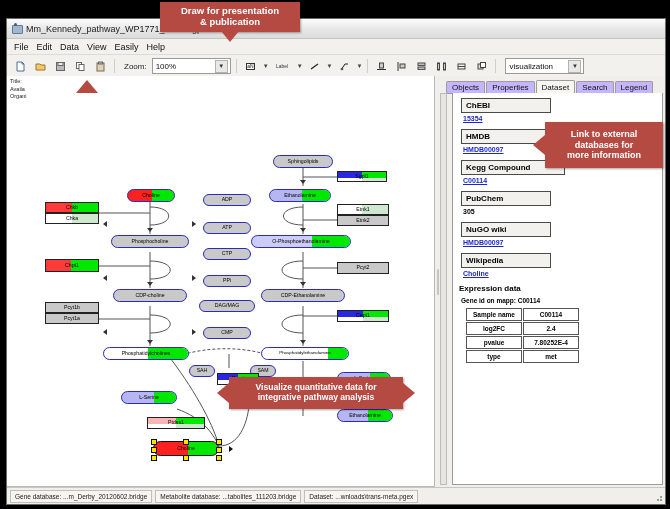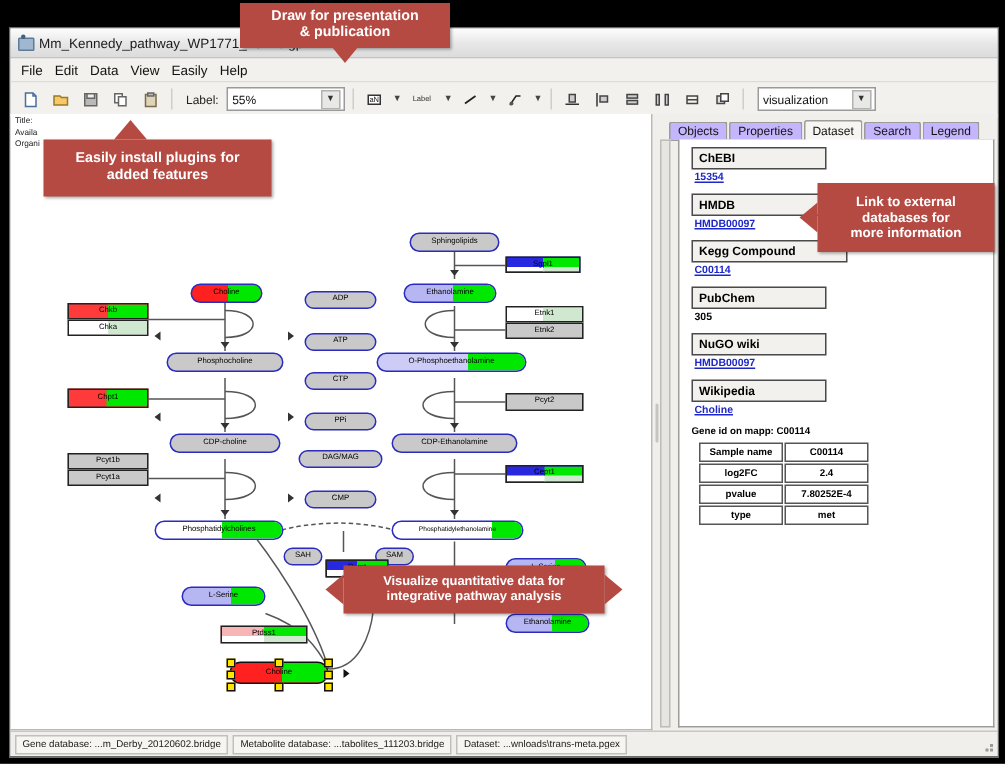--- a/index.html
+++ b/index.html
@@ -145,23 +145,23 @@
             <rect x="4" y="3.5" width="5" height="6" fill="#fff" stroke="#666"></rect>
           </svg>
         </div>
     <div class="tbtn">
       <svg width="11" height="11" viewBox="0 0 11 11">
             <rect x="2" y="2" width="7" height="8" fill="#e0d4b8" stroke="#7a6a4a"></rect>
             <rect x="3.5" y="1" width="4" height="2" fill="#bbb" stroke="#666"></rect>
           </svg>
         </div>
     <div class="tsep"></div>
-    <span class="zlbl">Label:</span>
+    <span class="zlbl">Zoom:</span>
     <div class="combo zoomcombo">
-      <span>55%</span>
+      <span>100%</span>
       <span class="arw">▼</span>
     </div>
     <div class="tsep"></div>
     <div class="tbtn">
       <svg width="11" height="11" viewBox="0 0 11 11">
             <rect x="1.5" y="2.5" width="8" height="6" fill="#fff" stroke="#333"></rect>
             <text x="5.5" y="7.2" font-size="5" text-anchor="middle" fill="#111" font-family="Liberation Sans">aN</text>
           </svg>
         </div>
     <span class="ddarrow">▼</span>
@@ -452,24 +452,20 @@
        <span class="half" style="right:0;width:28px;background:#00e800"></span>
        <span class="half" style="left:0;width:30px;top:6px;background:#fff"></span>
        <span class="half" style="right:0;width:28px;top:6px;background:#cfe8cf"></span>
        <span class="lbl">Ptdss1</span>
           </div>
 
      <div class="node gene" style="left:330px;top:315px;width:52px;height:12px">
        <span class="lbl">Ptdss2</span>
           </div>
 
-     <div class="callout" style="left:22px;top:17px;width:152px;height:38px;font-size:9.5px;">
-       <span style="white-space:pre-line">Easily install plugins for
-added features</span>
-          </div>
      <div class="ptr up" style="left:69px;top:4px"></div>
 
      <div class="callout" style="left:222px;top:301px;width:174px;height:32px;font-size:8.6px;">
        <span style="white-space:pre-line">Visualize quantitative data  for
 integrative pathway analysis</span>
           </div>
      <div class="ptr left" style="left:210px;top:307px"></div>
      <div class="ptr right" style="left:396px;top:307px"></div>
 
    </div>
@@ -500,20 +496,21 @@
 
        <div class="dbhead">PubChem</div>
        <div class="dbplain">305</div>
 
        <div class="dbhead">NuGO wiki</div>
        <div class="dblink">HMDB00097</div>
 
        <div class="dbhead">Wikipedia</div>
        <div class="dblink">Choline</div>
 
+       <div class="exprhead">Expression data</div>
        <div class="geneline">Gene id on mapp: C00114</div>
        <table class="etbl">
          <tbody>
                 <tr>
            <td>Sample name</td>
            <td>C00114</td>
                 </tr>
          <tr>
            <td>log2FC</td>
            <td>2.4</td>

